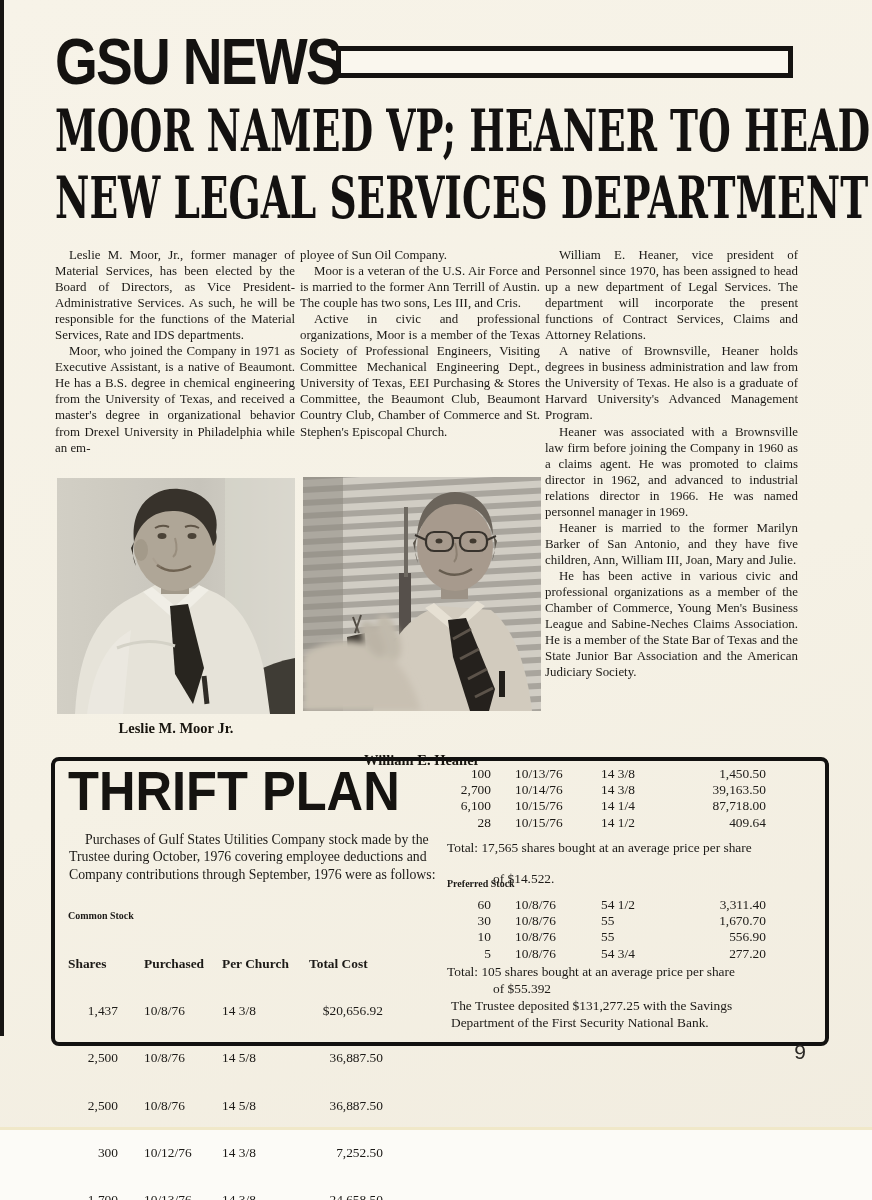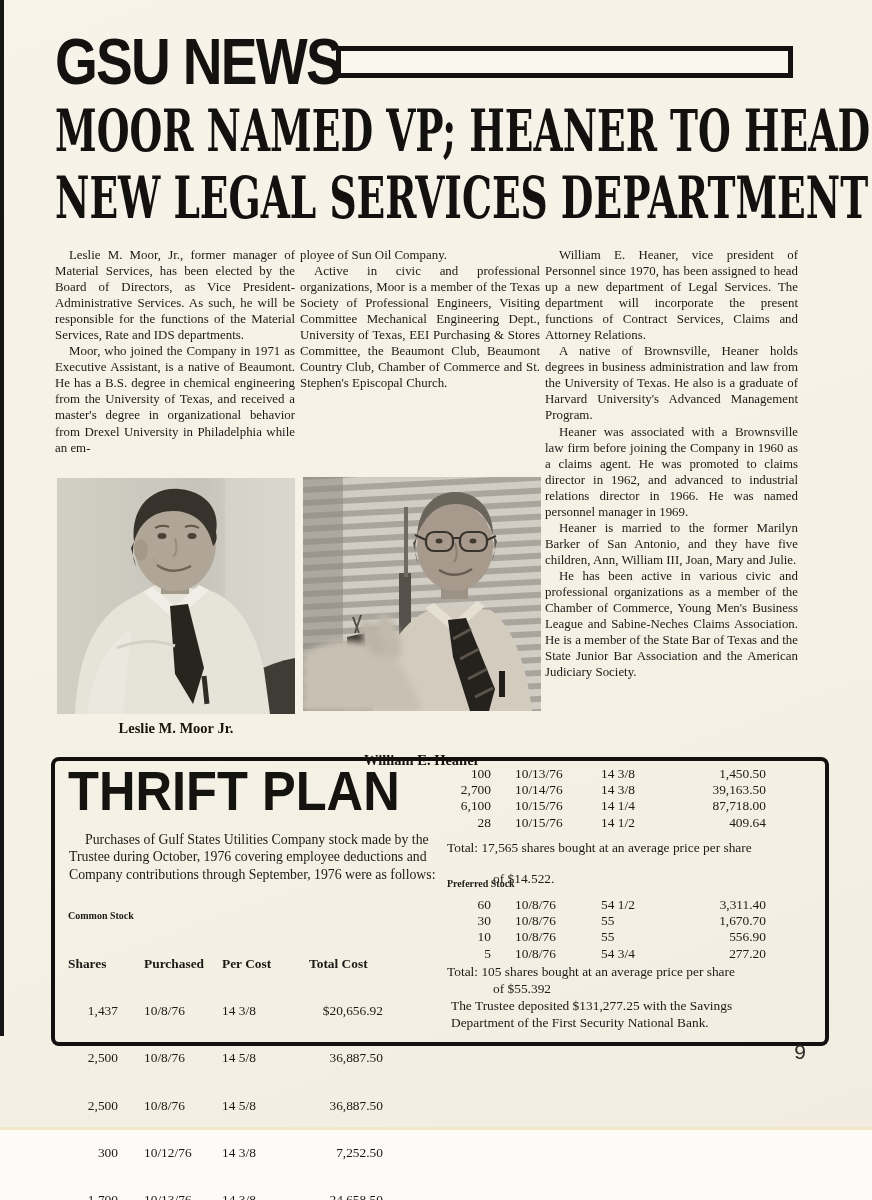--- a/index.html
+++ b/index.html
@@ -100,20 +100,21 @@
 
   <div class="headline-line hl1">MOOR NAMED VP; HEANER TO HEAD</div>
   <div class="headline-line hl2">NEW LEGAL SERVICES DEPARTMENT</div>
 
   <div class="col col1">
     <p class="ind">Leslie M. Moor, Jr., former manager of Material Services, has been elected by the Board of Directors, as Vice President-Administrative Services. As such, he will be responsible for the functions of the Material Services, Rate and IDS departments.</p>
     <p class="ind">Moor, who joined the Company in 1971 as Executive Assistant, is a native of Beaumont. He has a B.S. degree in chemical engineering from the University of Texas, and received a master's degree in organizational behavior from Drexel University in Philadelphia while an em-</p>
   </div>
   <div class="col col2">
     <p>ployee of Sun Oil Company.</p>
+    <p class="ind">Moor is a veteran of the U.S. Air Force and is married to the former Ann Terrill of Austin. The couple has two sons, Les III, and Cris.</p>
     <p class="ind">Active in civic and professional organizations, Moor is a member of the Texas Society of Professional Engineers, Visiting Committee Mechanical Engineering Dept., University of Texas, EEI Purchasing &amp; Stores Committee, the Beaumont Club, Beaumont Country Club, Chamber of Commerce and St. Stephen's Episcopal Church.</p>
   </div>
   <div class="col col3">
     <p class="ind">William E. Heaner, vice president of Personnel since 1970, has been assigned to head up a new department of Legal Services. The department will incorporate the present functions of Contract Services, Claims and Attorney Relations.</p>
     <p class="ind">A native of Brownsville, Heaner holds degrees in business administration and law from the University of Texas. He also is a graduate of Harvard University's Advanced Management Program.</p>
     <p class="ind">Heaner was associated with a Brownsville law firm before joining the Company in 1960 as a claims agent. He was promoted to claims director in 1962, and advanced to industrial relations director in 1966. He was named personnel manager in 1969.</p>
     <p class="ind">Heaner is married to the former Marilyn Barker of San Antonio, and they have five children, Ann, William III, Joan, Mary and Julie.</p>
     <p class="ind">He has been active in various civic and professional organizations as a member of the Chamber of Commerce, Young Men's Business League and Sabine-Neches Claims Association. He is a member of the State Bar of Texas and the State Junior Bar Association and the American Judiciary Society.</p>
   </div>
 
@@ -199,21 +200,21 @@
   <div class="thrift">
     <div class="thrift-title">THRIFT PLAN</div>
     <div class="thrift-intro">Purchases of Gulf States Utilities Company stock made by the Trustee during October, 1976 covering employee deductions and Company contributions through September, 1976 were as follows:</div>
 
     <div class="stock-label lbl-common">Common Stock</div>
 
     <div class="stock-table left-table">
       <div class="tr th-row">
         <div class="td">Shares</div>
         <div class="td">Purchased</div>
-        <div class="td">Per Cost</div>
+        <div class="td">Per Church</div>
         <div class="td">Total Cost</div>
       </div>
       <div class="tr">
         <div class="td num">1,437</div>
         <div class="td">10/8/76</div>
         <div class="td">14 3/8</div>
         <div class="td num">$20,656.92</div>
       </div>
       <div class="tr">
         <div class="td num">2,500</div>

